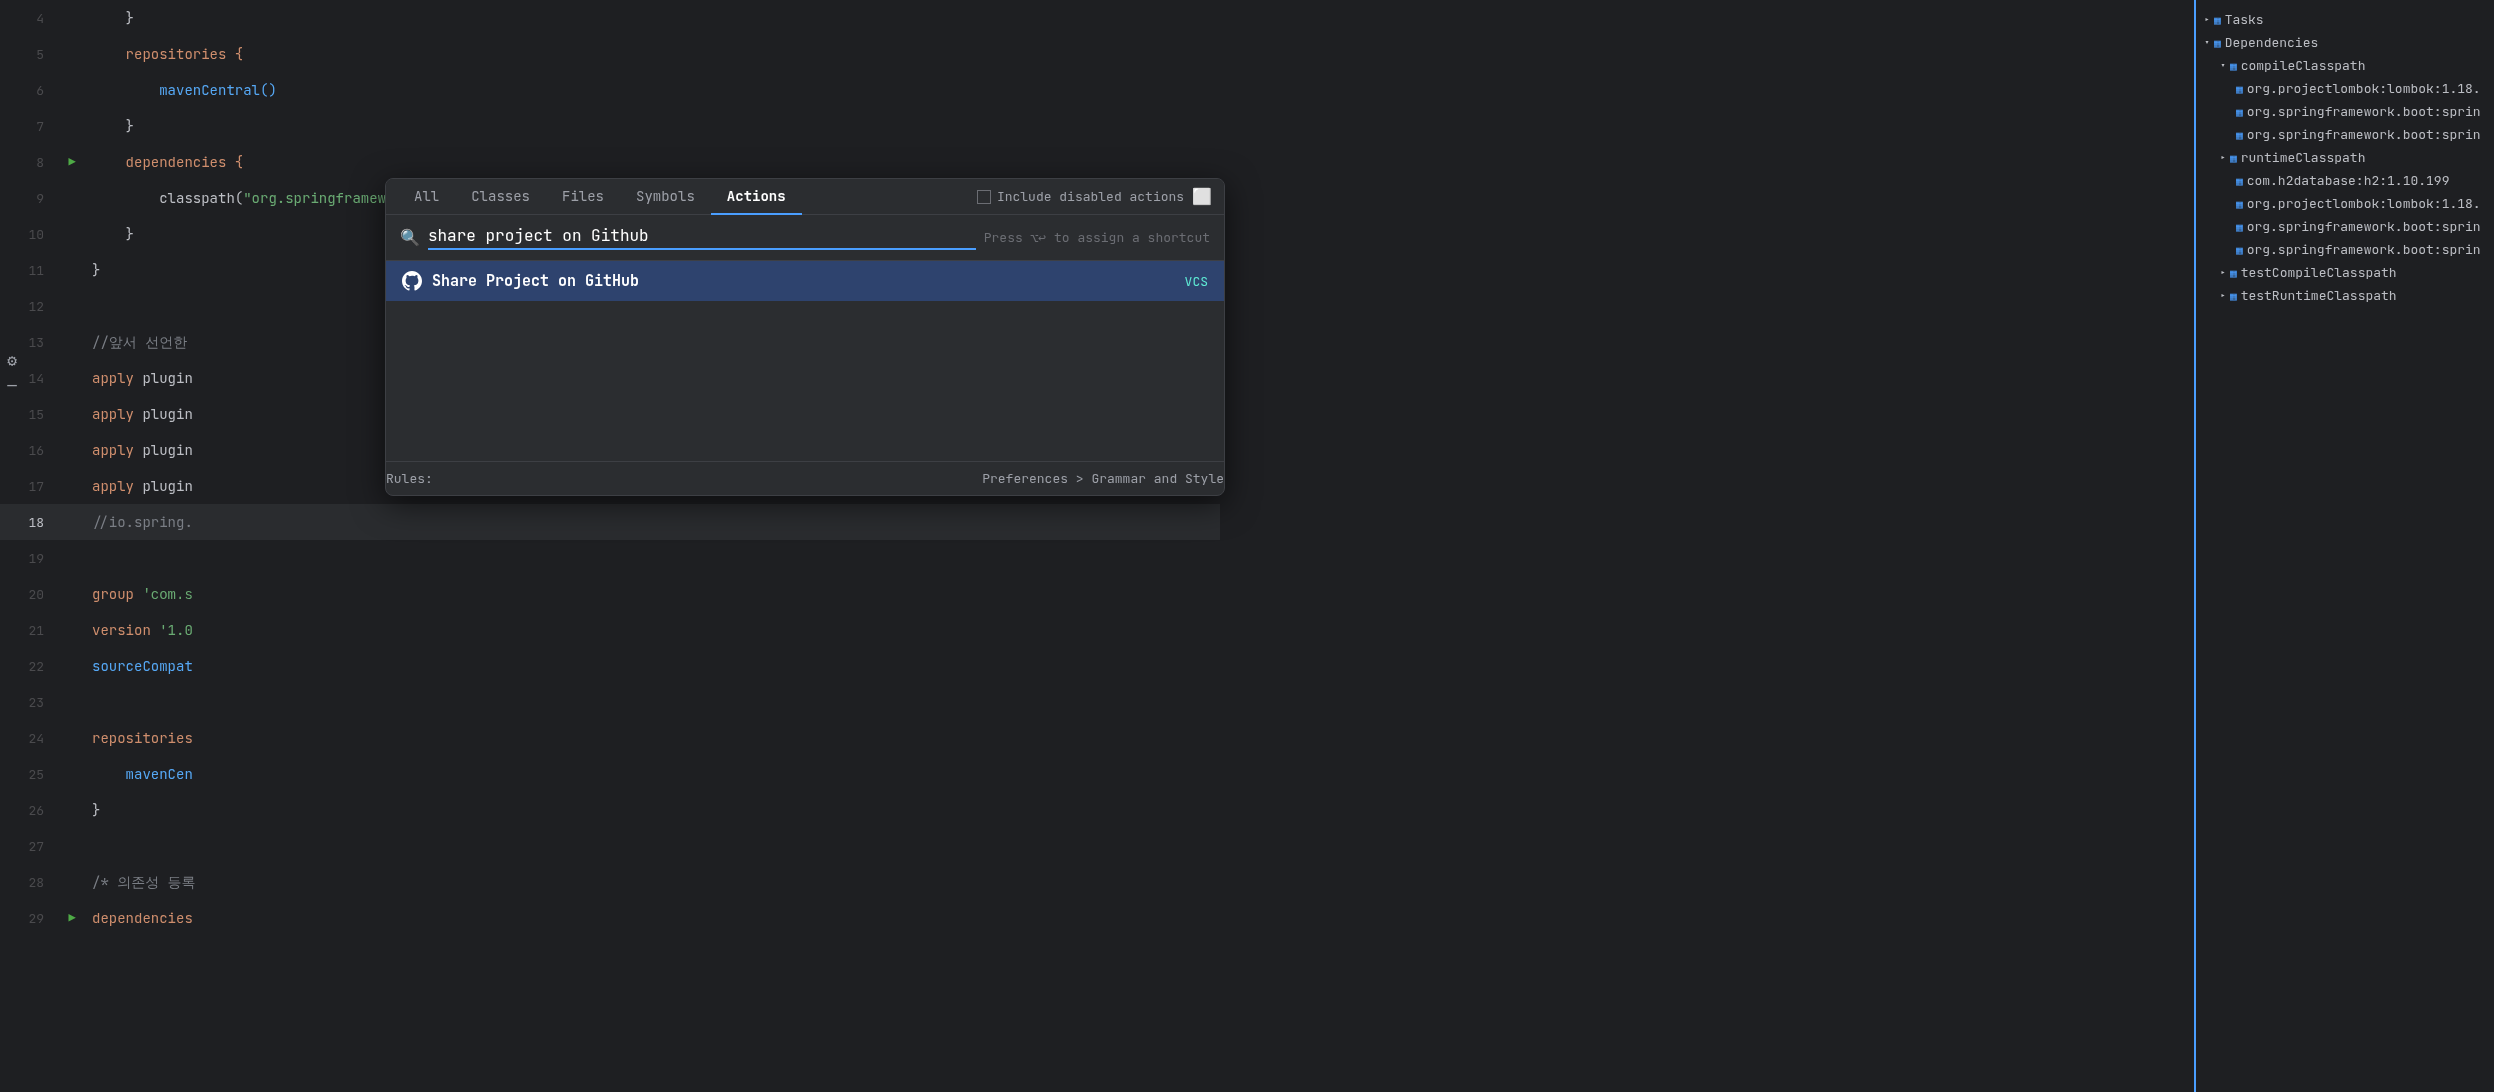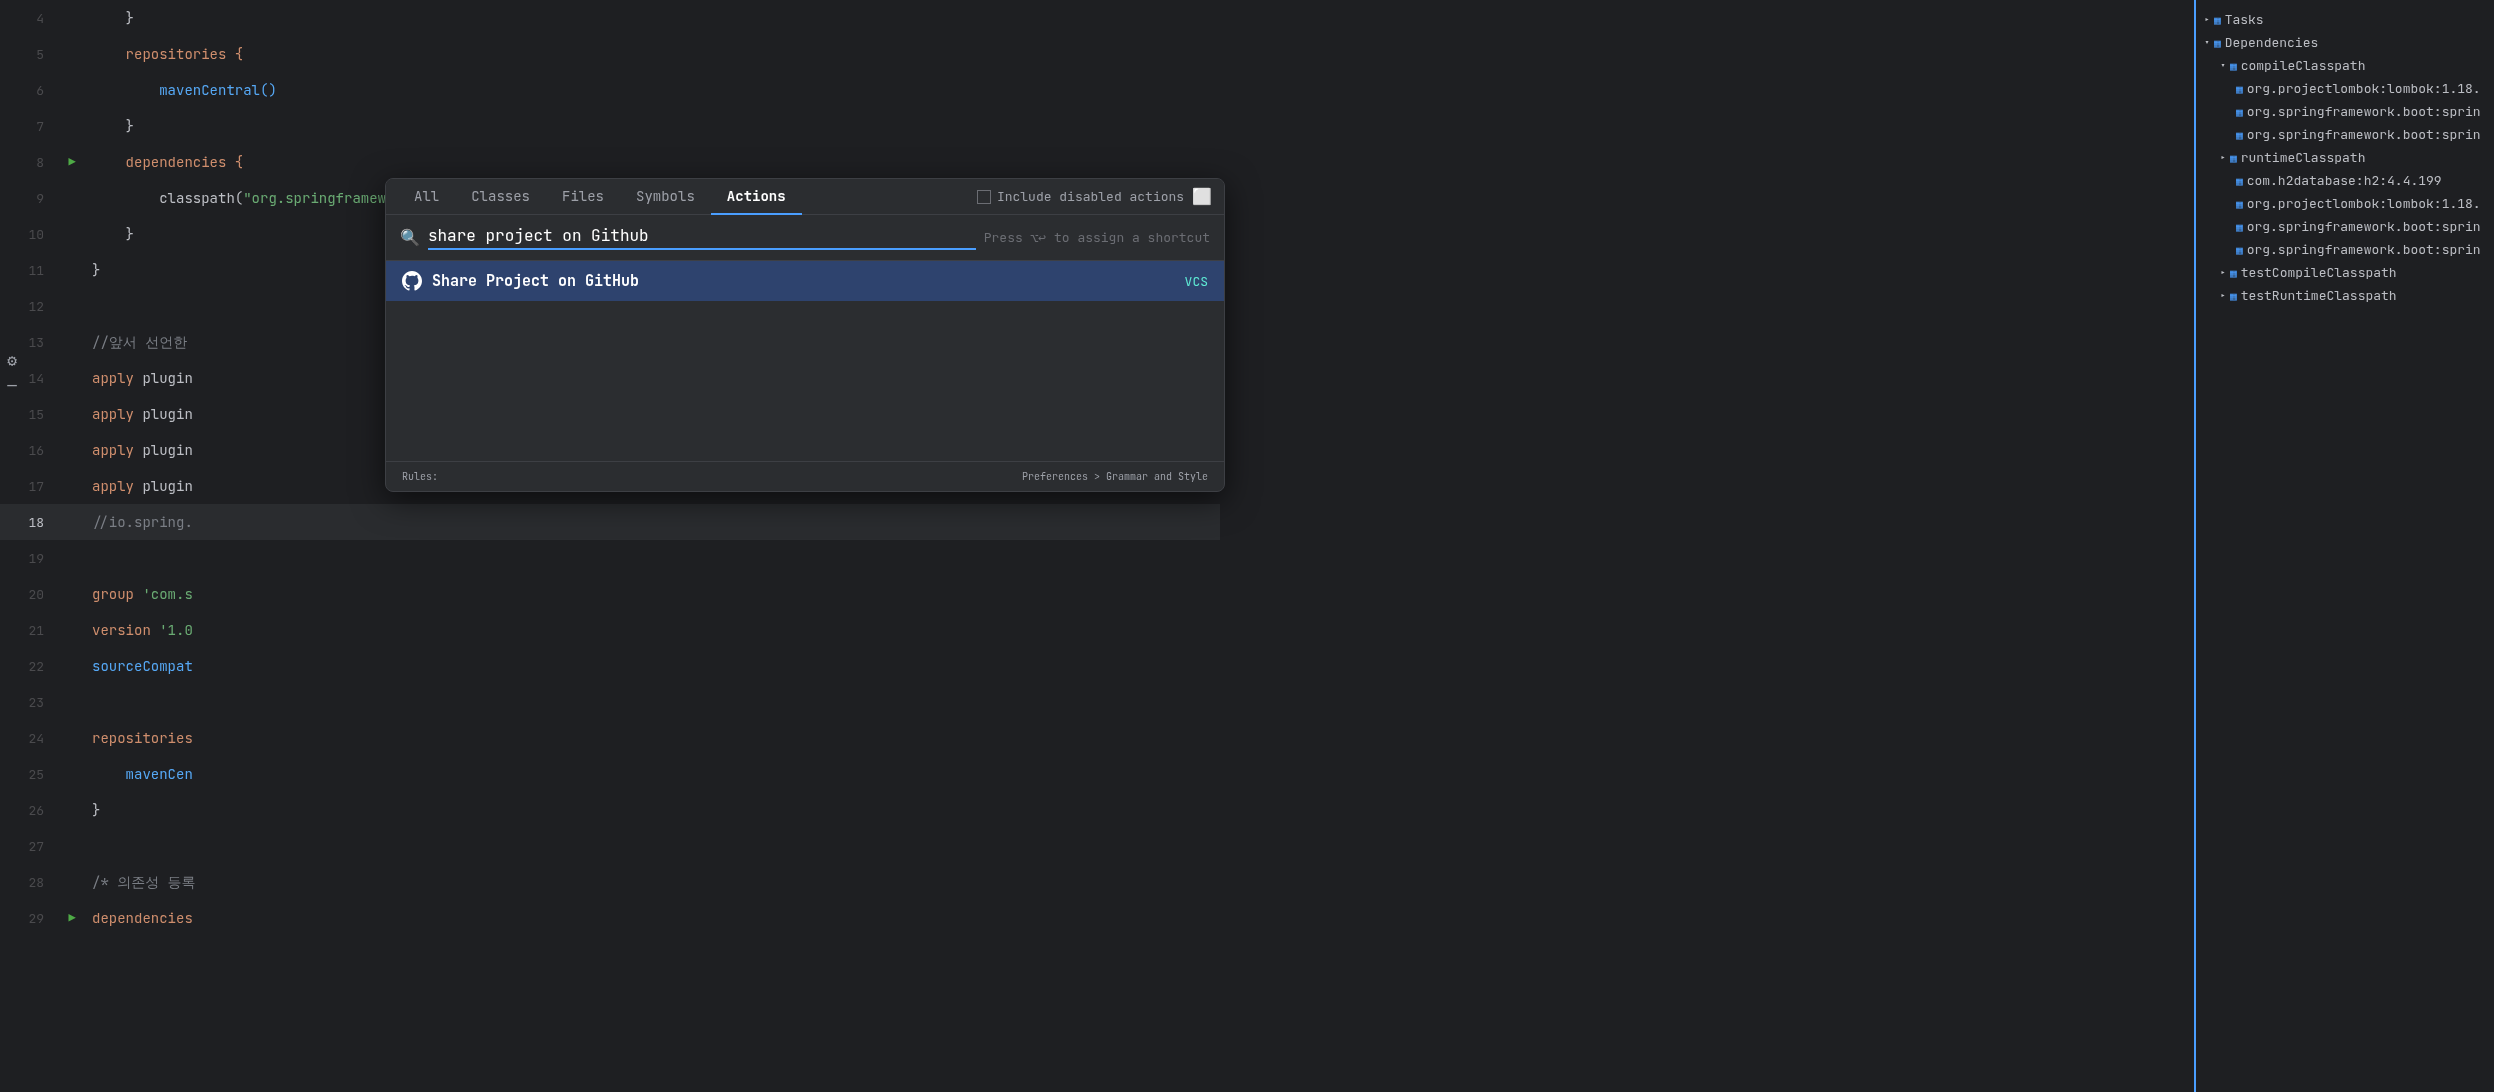--- a/index.html
+++ b/index.html
@@ -249,22 +249,22 @@
     .github-icon {
       width: 20px;
       height: 20px;
       flex-shrink: 0;
     }
 
     
     .rules-row {
       display: flex;
       align-items: center;
-      padding: 8px 16px;
-      font-size: 10px;
+      padding: 8px 0;
+      font-size: 13px;
       color: #9da0a8;
       border-top: 1px solid #3d3f44;
     }
 
     .rules-label {
       color: #9da0a8;
     }
 
     .rules-path {
       margin-left: auto;
@@ -372,21 +372,21 @@
 
     <div class="code-line" style="position:relative;">
       <span class="line-number">19</span>
       <span class="line-gutter"></span>
       <span class="code-content"></span>
     </div>
 
     <div class="code-line" style="position:relative;">
       <span class="line-number">20</span>
       <span class="line-gutter"></span>
-      <span class="code-content"><span style="color:#cf8e6d;">group</span> <span style="color:#6aab73;">'com.s</span></span>
+      <span class="code-content"><span style="color:#cf8e6d;">group</span> <span style="color:#6aab73;font-family:Liberation Mono, monospace;">'com.s</span></span>
     </div>
 
     <div class="code-line" style="position:relative;">
       <span class="line-number">21</span>
       <span class="line-gutter"></span>
       <span class="code-content"><span style="color:#cf8e6d;">version</span> <span style="color:#6aab73;">'1.0</span></span>
     </div>
 
     <div class="code-line" style="position:relative;">
       <span class="line-number">22</span>
@@ -474,21 +474,21 @@
       <span class="tree-icon">▦</span>
       <span>org.springframework.boot:sprin</span>
     </div>
     <div class="tree-item" style="padding-left:24px;">
       <span class="arrow">▸</span>
       <span class="tree-icon">▦</span>
       <span>runtimeClasspath</span>
     </div>
     <div class="tree-item" style="padding-left:40px;">
       <span class="tree-icon">▦</span>
-      <span>com.h2database:h2:4.4.199</span>
+      <span>com.h2database:h2:1.10.199</span>
     </div>
     <div class="tree-item" style="padding-left:40px;">
       <span class="tree-icon">▦</span>
       <span>org.projectlombok:lombok:1.18.</span>
     </div>
     <div class="tree-item" style="padding-left:40px;">
       <span class="tree-icon">▦</span>
       <span>org.springframework.boot:sprin</span>
     </div>
     <div class="tree-item" style="padding-left:40px;">

